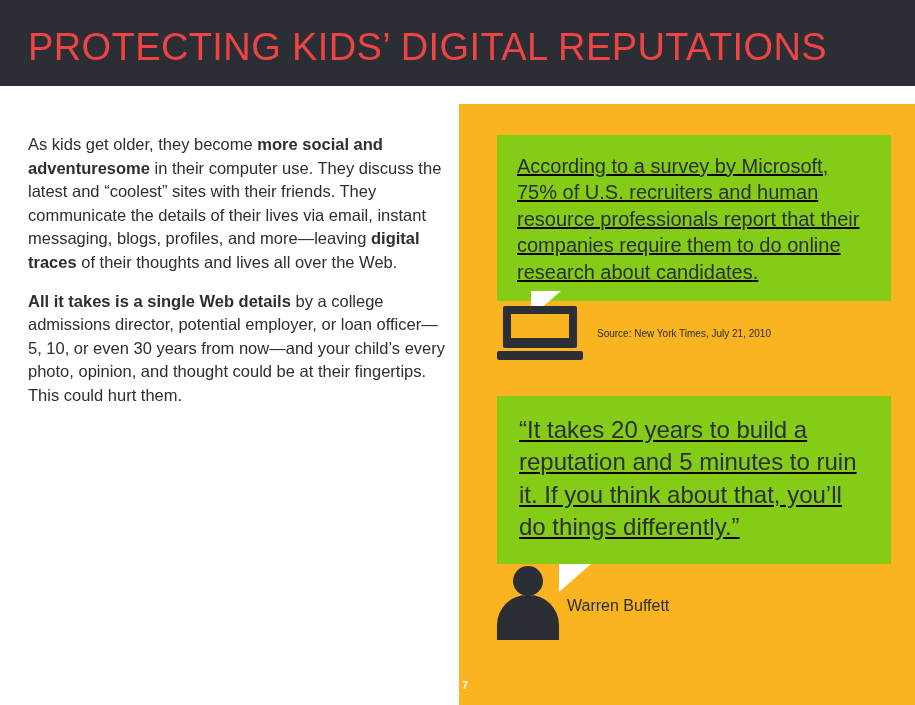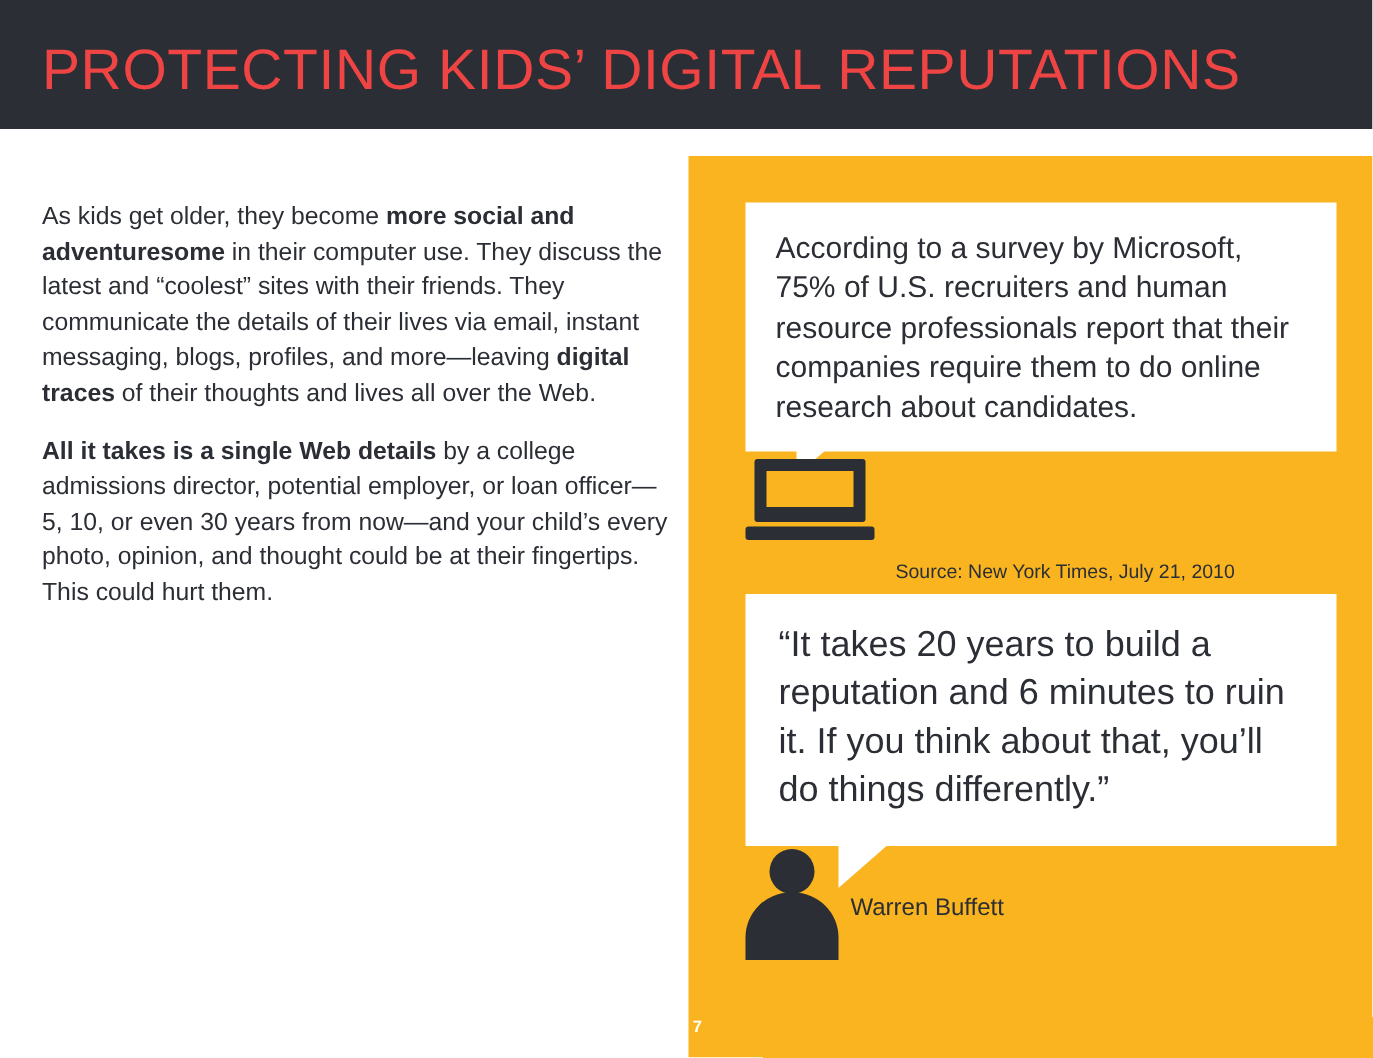--- a/index.html
+++ b/index.html
@@ -56,22 +56,23 @@
     left: 459px;
     top: 104px;
     width: 456px;
     height: 601px;
     background: #f9b41f;
   }
 
   
   .card {
     position: absolute;
-    background: #ffffff;
+    background: #84cc16;
     box-sizing: border-box;
+    text-decoration: underline;
   }
   .card1 {
     left: 38px;
     top: 31px;
     width: 394px;
     padding: 18px 20px 16px 20px;
   }
   .card1 .card-text {
     font-size: 20px;
     line-height: 1.32;
@@ -156,23 +157,22 @@
     left: 0; top: 29px;
     width: 62px; height: 45px;
     background: #2b2e34;
     border-radius: 30px 30px 0 0;
   }
 
   .source {
     position: absolute;
     left: 138px;
     top: 224px;
-    font-size: 13px;
-    color: #2b2e34;
-    margin-top: 45px;
+    font-size: 10px;
+    color: #2b2e34;
   }
   .attrib {
     position: absolute;
     left: 108px;
     top: 493px;
     font-size: 16px;
     color: #2b2e34;
   }
 
   .page-number {
@@ -208,21 +208,21 @@
   <div class="laptop">
     <div class="screen">
       <div class="screen-inner"></div>
     </div>
     <div class="base"></div>
   </div>
 
   <div class="source">Source: New York Times, July 21, 2010</div>
 
   <div class="card card2">
-    <div class="card-text">“It takes 20 years to build a reputation and 6 minutes to ruin it. If you think about that, you’ll do things differently.”</div>
+    <div class="card-text">“It takes 20 years to build a reputation and 5 minutes to ruin it. If you think about that, you’ll do things differently.”</div>
   </div>
   <div class="tail2"></div>
 
   <div class="person">
     <div class="head"></div>
     <div class="body"></div>
   </div>
 
   <div class="attrib">Warren Buffett</div>
 

